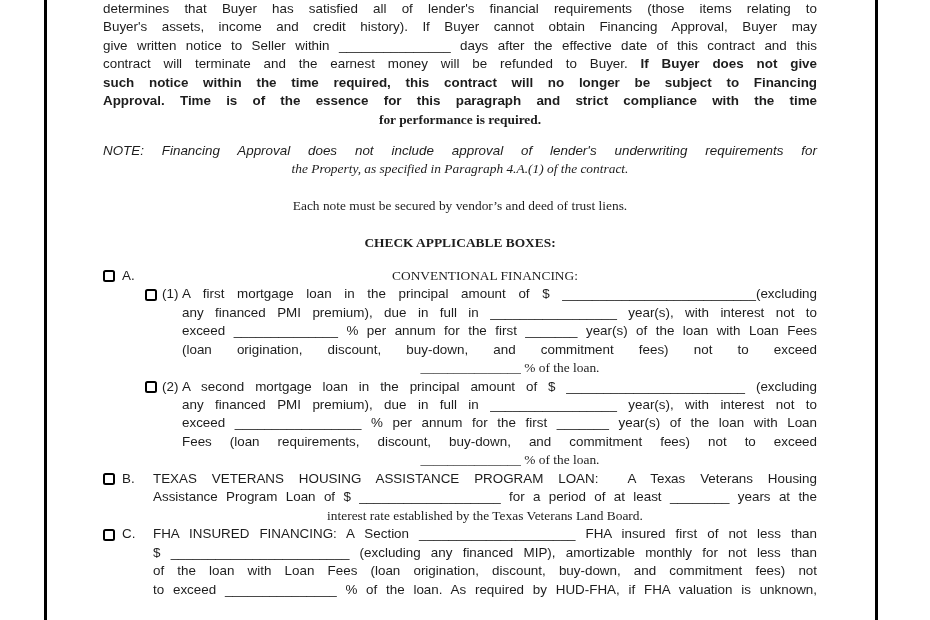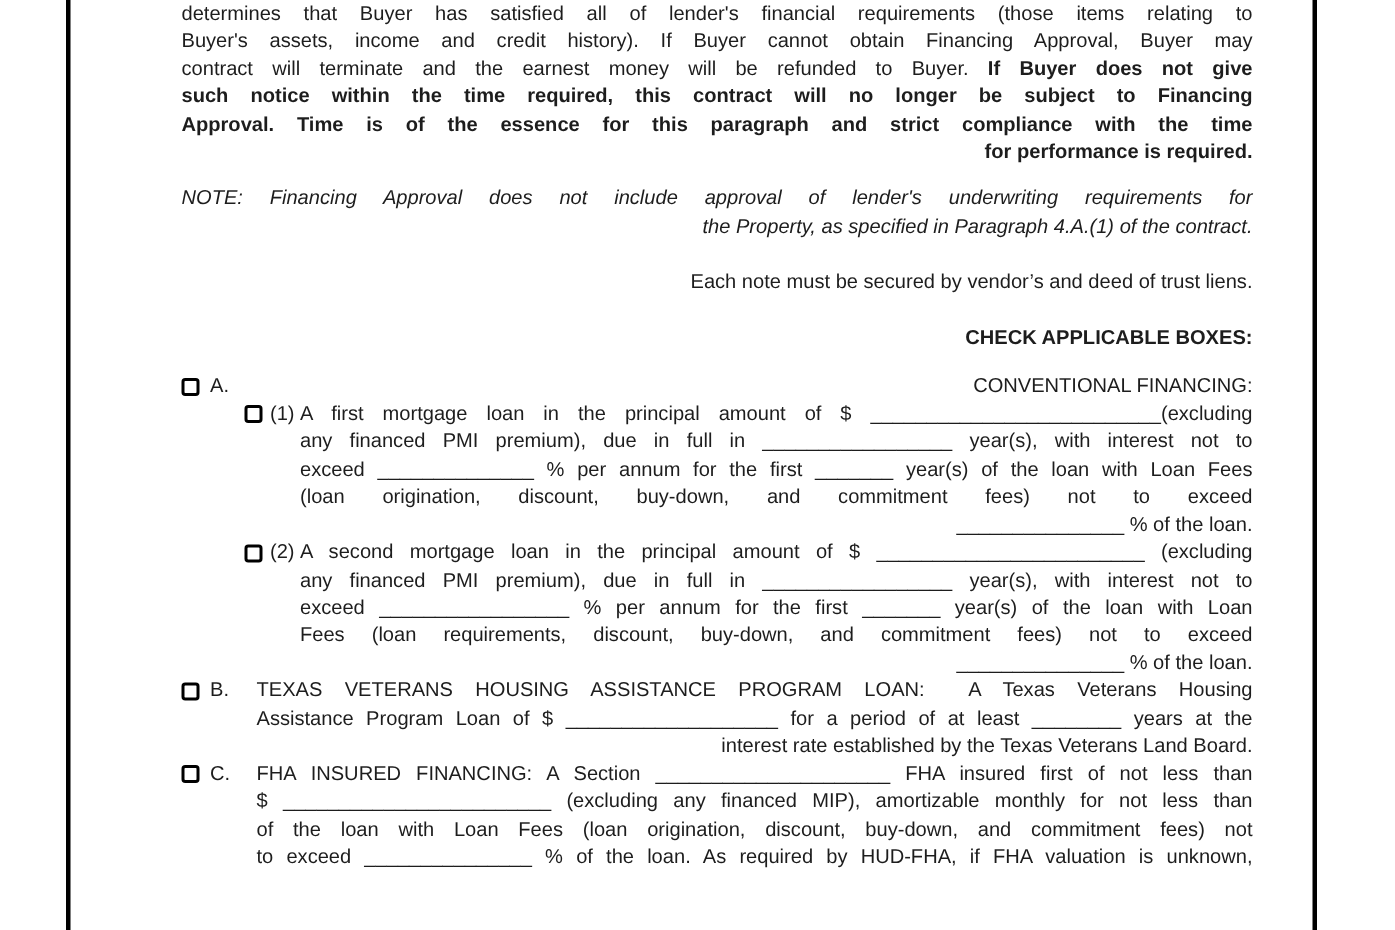--- a/index.html
+++ b/index.html
@@ -5,50 +5,51 @@
   html,body{margin:0;padding:0;}
   body{
     width:930px;height:620px;overflow:hidden;background:#ffffff;
     font-family:"Liberation Sans", sans-serif;color:#1d1d1d;
     position:relative;
   }
   .page-border{position:absolute;top:0;bottom:0;width:3px;background:#000;}
   .page-border.left{left:44px;}
   .page-border.right{left:875px;}
   #doc{
-    position:absolute;left:121px;top:0;width:714px;
+    position:absolute;left:103px;top:0;width:714px;
     font-size:13.4px;line-height:18.45px;
     -webkit-font-smoothing:antialiased;
   }
   .block{width:100%;}
   .row{display:flex;align-items:flex-start;}
   .cb{
     flex:none;width:8px;height:8px;border:2.3px solid #000;border-radius:2.5px;
     margin-top:3.5px;background:#fff;display:inline-block;
   }
   .cb.sub{margin-left:42px;}
   .lbl{flex:none;width:31px;margin-left:7px;white-space:nowrap;}
   .lbl.sub{width:20px;margin-left:5px;}
   .content{flex:1 1 auto;min-width:0;}
   .jl{text-align:justify;text-align-last:justify;}
-  .ll{text-align:right;}
+  .ll{text-align:center;font-family:Liberation Serif, serif;}
   .b{font-weight:bold;}
   .it{font-style:italic;}
 </style>
 </head>
 <body>
 
 <div class="page-border left"></div>
 <div class="page-border right"></div>
 
 <div id="doc">
     <div class="block">
       <div class="content">
         <div class="jl"><span>determines that Buyer has satisfied all of lender's financial requirements (those items relating to</span></div>
         <div class="jl"><span>Buyer's assets, income and credit history). If Buyer cannot obtain Financing Approval, Buyer may</span></div>
+        <div class="jl"><span>give written notice to Seller within _______________ days after the effective date of this contract and this</span></div>
         <div class="jl"><span>contract will terminate and the earnest money will be refunded to Buyer. </span><span class="b">If Buyer does not give</span></div>
         <div class="jl"><span class="b">such notice within the time required, this contract will no longer be subject to Financing</span></div>
         <div class="jl"><span class="b">Approval. Time is of the essence for this paragraph and strict compliance with the time</span></div>
         <div class="ll"><span class="b">for performance is required.</span></div>
       </div>
     </div>
     <div class="block" style="margin-top: 12.6px;">
       <div class="content it">
         <div class="jl"><span>NOTE: Financing Approval does not include approval of lender's underwriting requirements for</span></div>
         <div class="ll"><span>the Property, as specified in Paragraph 4.A.(1) of the contract.</span></div>

